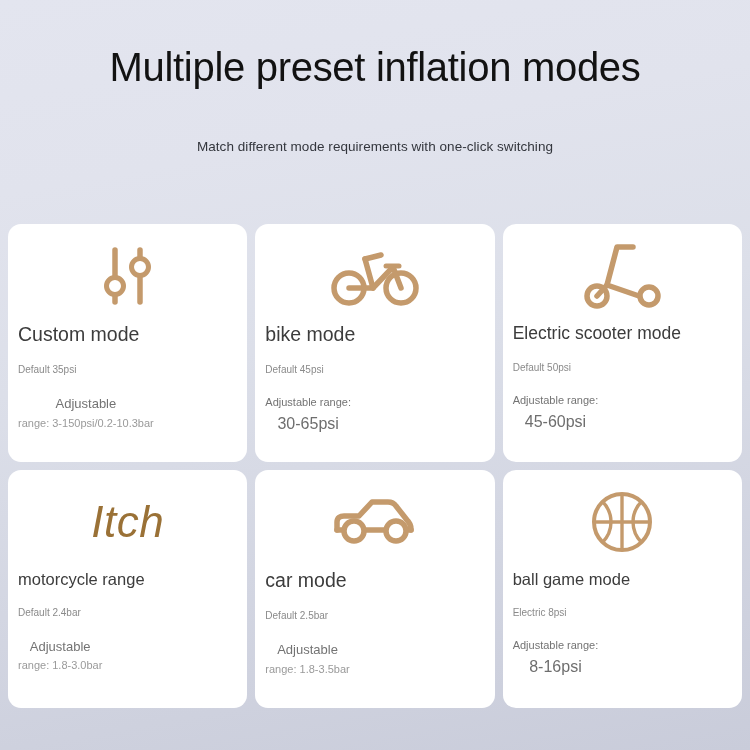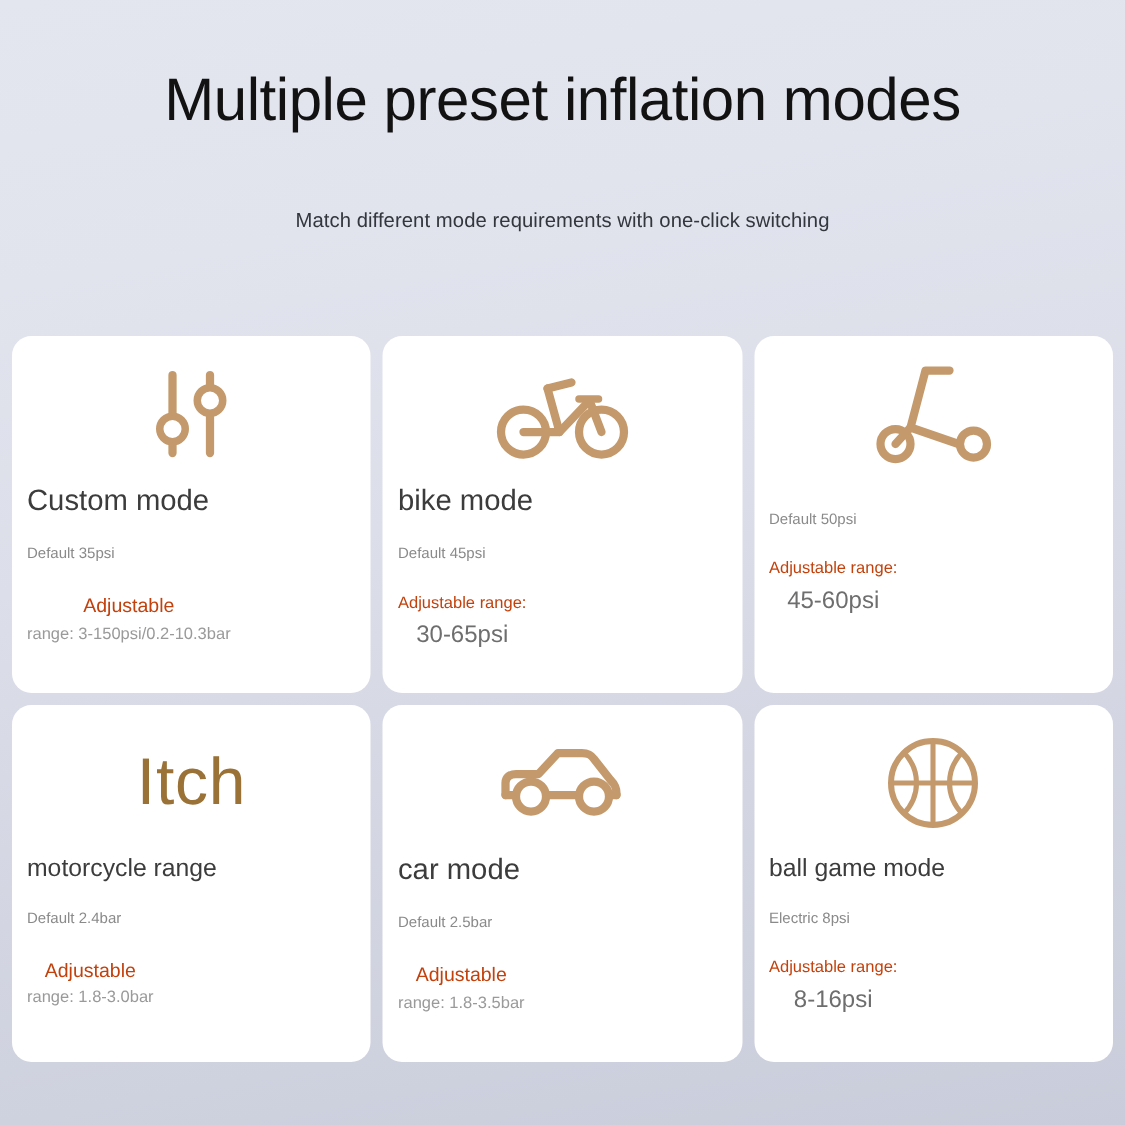--- a/index.html
+++ b/index.html
@@ -80,20 +80,21 @@
     display: block;
   }
 
   
   .icon-text {
     font-size: 44px;
     font-weight: 400;
     color: #9A7136;
     line-height: 1;
     letter-spacing: 0.5px;
+    font-style: italic;
   }
 
   .card-title {
     font-size: 19.5px;
     font-weight: 400;
     color: #3c3c3c;
     text-align: center;
     line-height: 1.1;
     margin-top: 2px;
   }
@@ -112,21 +113,21 @@
   }
 
   .card-range {
     margin-top: 19px;
     text-align: center;
     line-height: 1.55;
   }
   .range-label {
     display: block;
     font-size: 13px;
-    color: #c2410c;
+    color: #737373;
   }
   .range-label.tiny {
     font-size: 11px;
   }
   .range-value {
     display: block;
     font-size: 11px;
     color: #9a9a9a;
   }
   .range-value.big {
@@ -186,20 +187,21 @@
 
     <div class="card">
       <div class="icon-wrap">
         <svg width="82" height="70" viewBox="0 0 82 70" fill="none">
           <circle cx="16" cy="55" r="10" stroke="#C49A6C" stroke-width="5.5"></circle>
           <circle cx="68" cy="55" r="9" stroke="#C49A6C" stroke-width="5.5"></circle>
           <path d="M52 6 L36 6 L26 44 L58 55" stroke="#C49A6C" stroke-width="5.5" stroke-linecap="round" stroke-linejoin="round"></path>
           <path d="M26 44 L16 55" stroke="#C49A6C" stroke-width="5.5" stroke-linecap="round"></path>
         </svg>
       </div>
+      <div class="card-title md">Electric scooter mode</div>
       <div class="card-default">Default 50psi</div>
       <div class="card-range">
         <span class="range-label tiny">Adjustable range:</span>
         <span class="range-value big">45-60psi</span>
       </div>
     </div>
 
     <div class="card">
       <div class="icon-wrap">
         <span class="icon-text">Itch</span>

